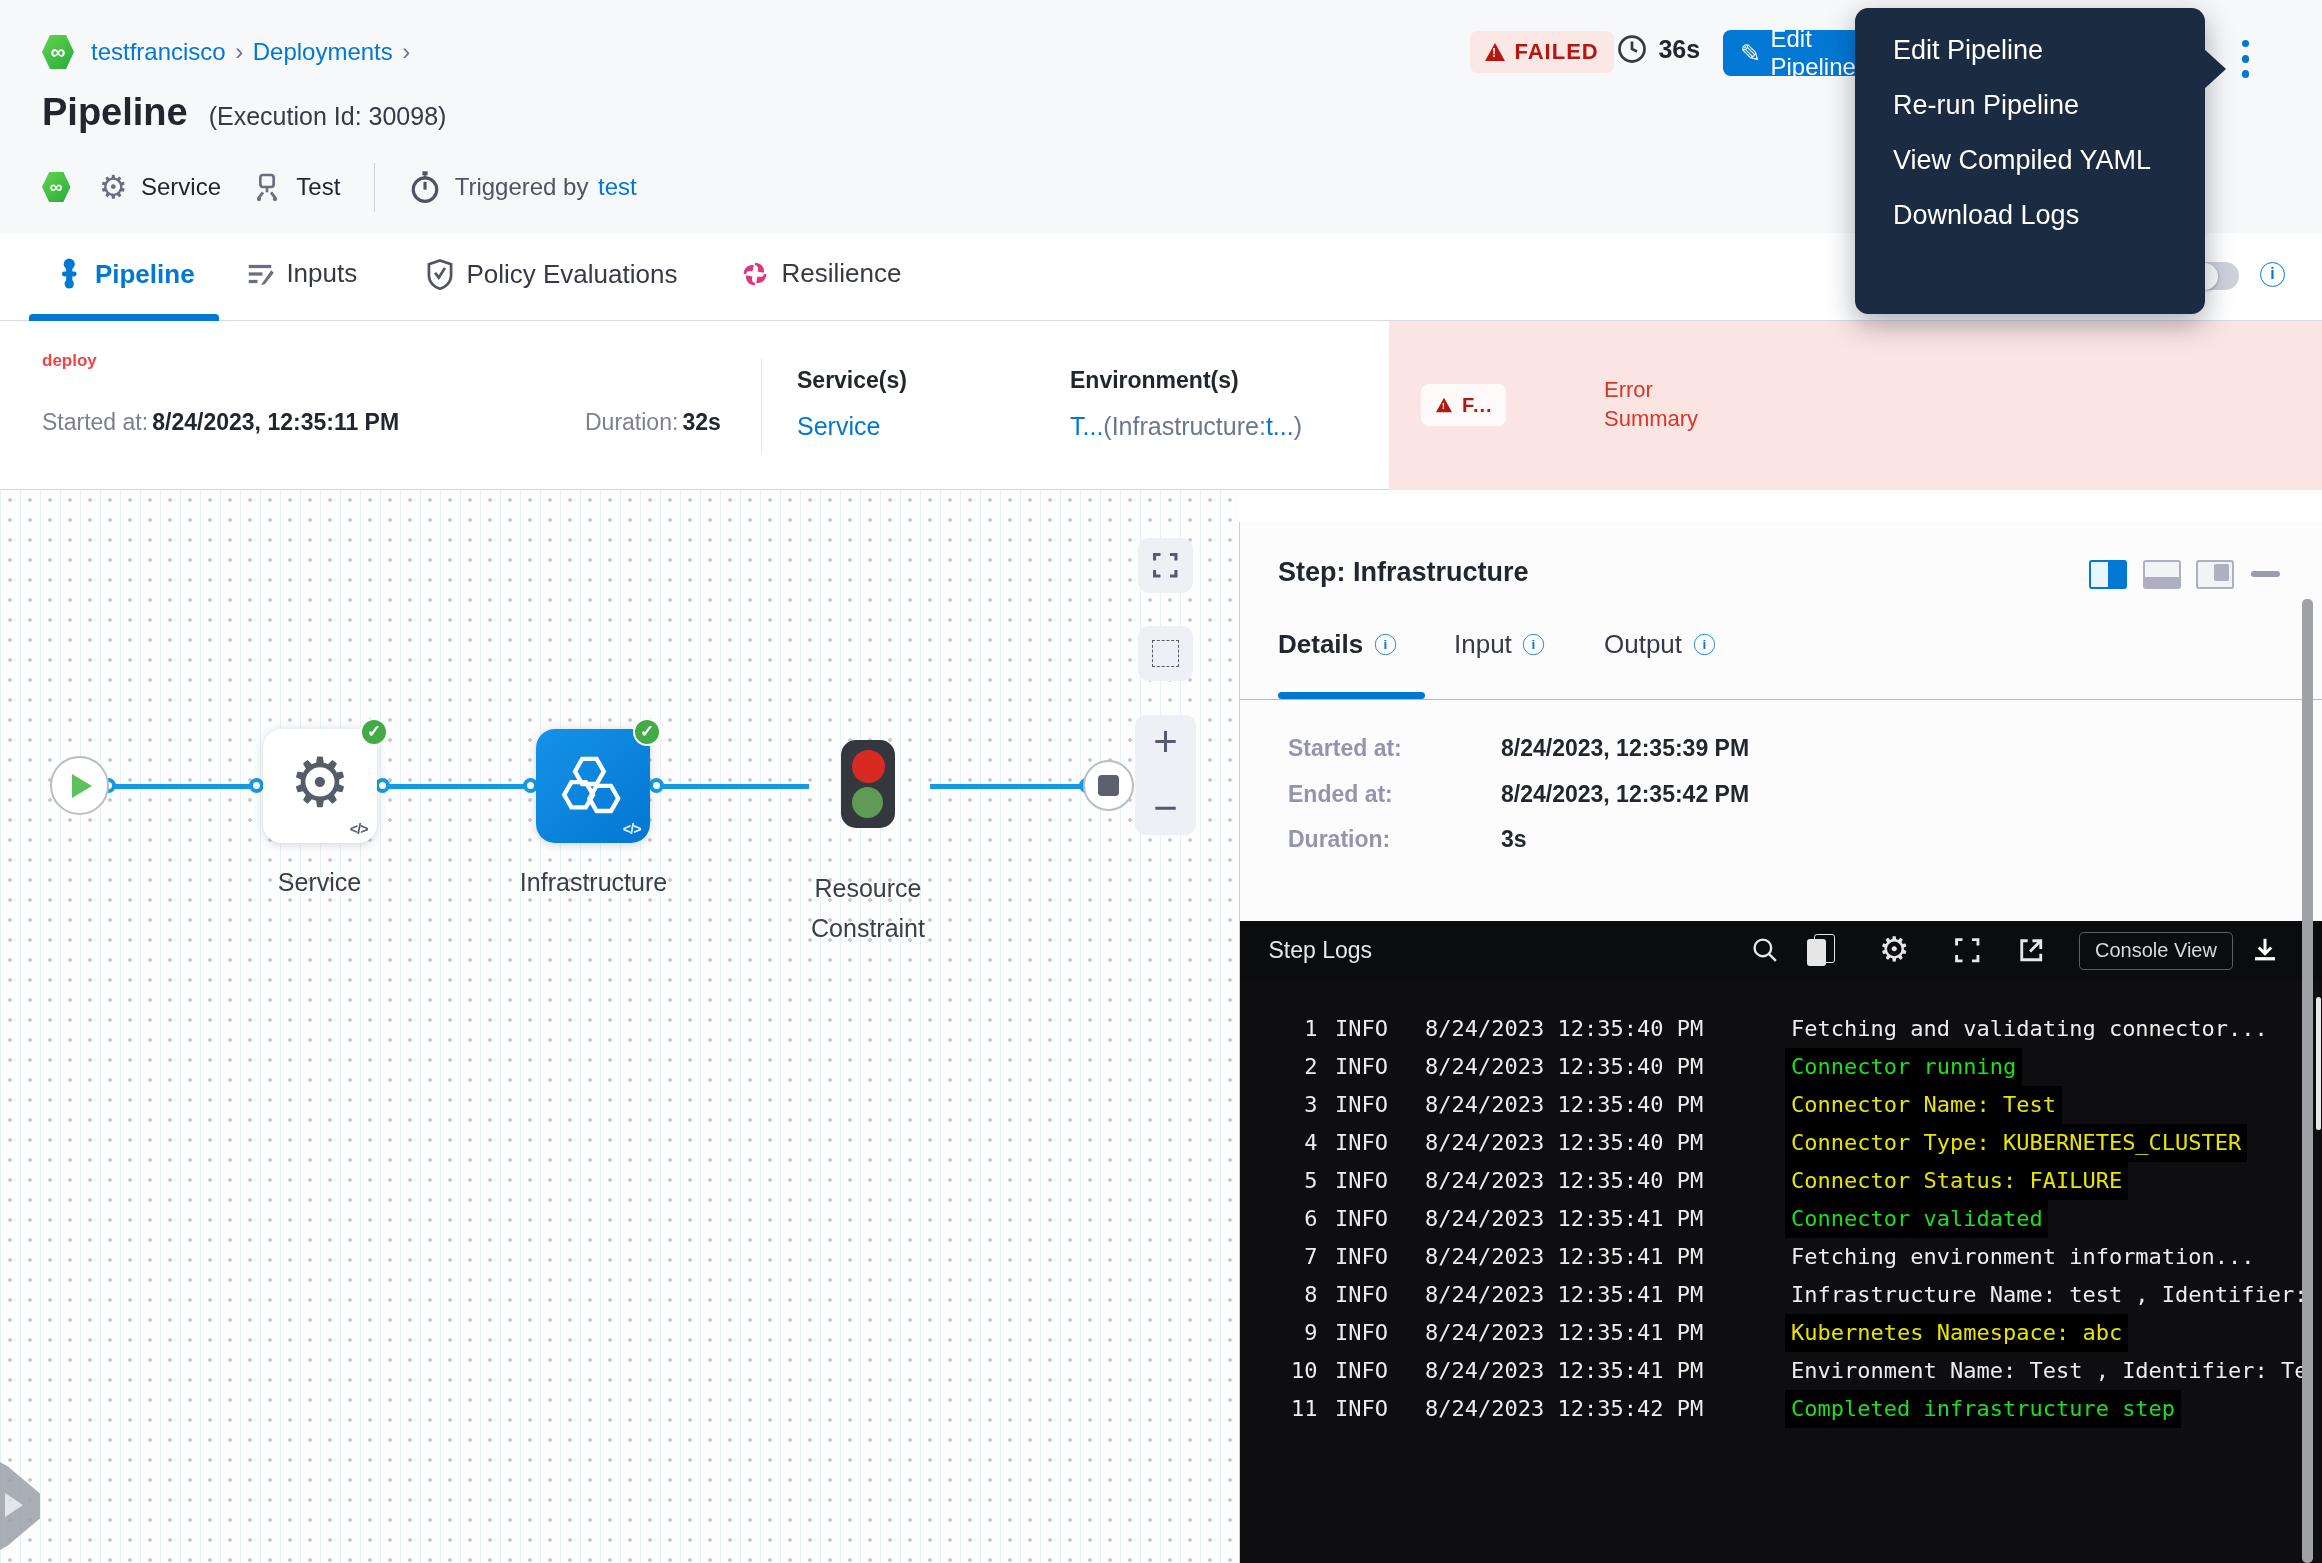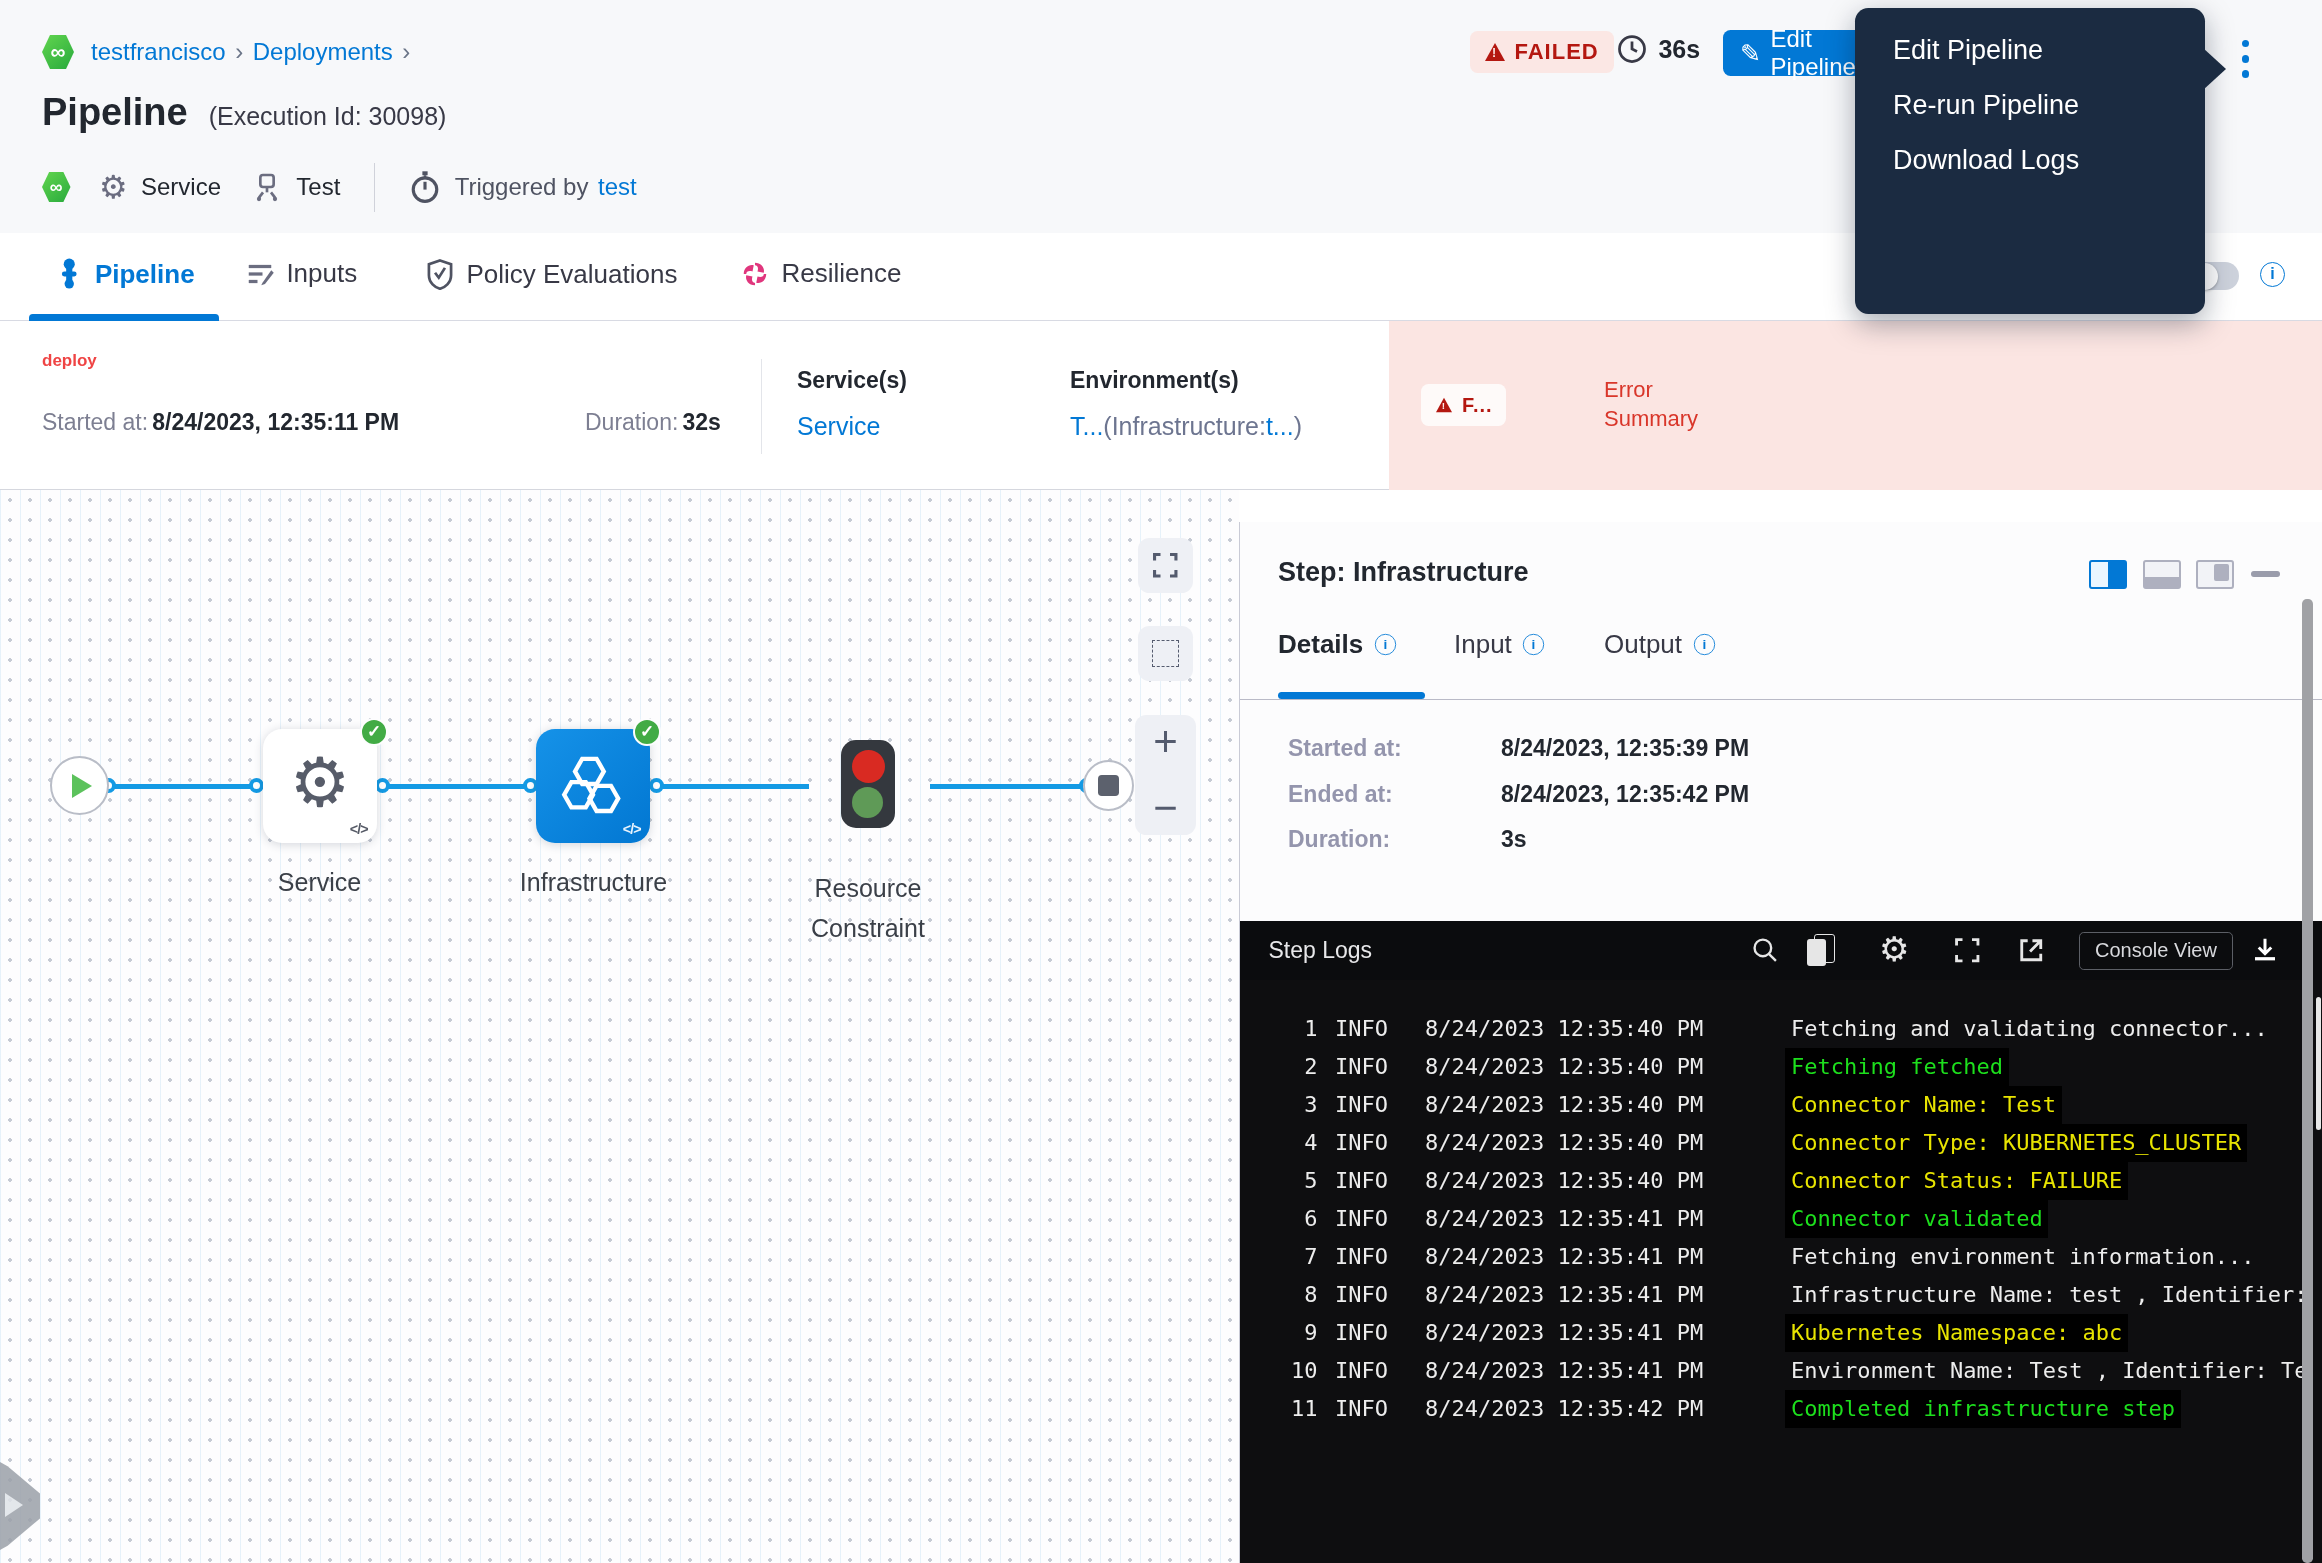--- a/index.html
+++ b/index.html
@@ -367,21 +367,21 @@
       <div class="lrow" style="top:29.5px;">
           <span class="lnum">1</span>
           <span class="llvl">INFO</span>
           <span class="ltime">8/24/2023 12:35:40 PM</span>
           <span class="lmsg">Fetching and validating connector...</span>
         </div>
       <div class="lrow" style="top:68px;">
           <span class="lnum">2</span>
           <span class="llvl">INFO</span>
           <span class="ltime">8/24/2023 12:35:40 PM</span>
-          <span class="lmsg c-green hl">Fetching fetched</span>
+          <span class="lmsg c-green hl">Connector running</span>
         </div>
       <div class="lrow" style="top:106px;">
           <span class="lnum">3</span>
           <span class="llvl">INFO</span>
           <span class="ltime">8/24/2023 12:35:40 PM</span>
           <span class="lmsg c-yellow hl">Connector Name: Test</span>
         </div>
       <div class="lrow" style="top:144px;">
           <span class="lnum">4</span>
           <span class="llvl">INFO</span>
@@ -431,19 +431,20 @@
           <span class="lmsg c-green hl">Completed infrastructure step</span>
         </div>
       <div class="abs" style="right:1.9px;top:17px;width:4.8px;height:133px;background:#e8e8e8;border-radius:2.9px;"></div>
     </div>
   </div>
 
   <div class="abs menu" style="left:1855px;top:7.6px;width:350px;height:306px;padding-top:15px;">
     <div class="menu-arrow"></div>
     <div class="menu-item">Edit Pipeline</div>
     <div class="menu-item">Re-run Pipeline</div>
+    <div class="menu-item">View Compiled YAML</div>
     <div class="menu-item">Download Logs</div>
   </div>
 
   <div class="abs" style="left:2302px;top:599px;width:10.5px;height:964px;background:#a0a1a5;border-radius:4.8px;z-index:50;"></div>
 
 </div>
 
 
 </body></html>

